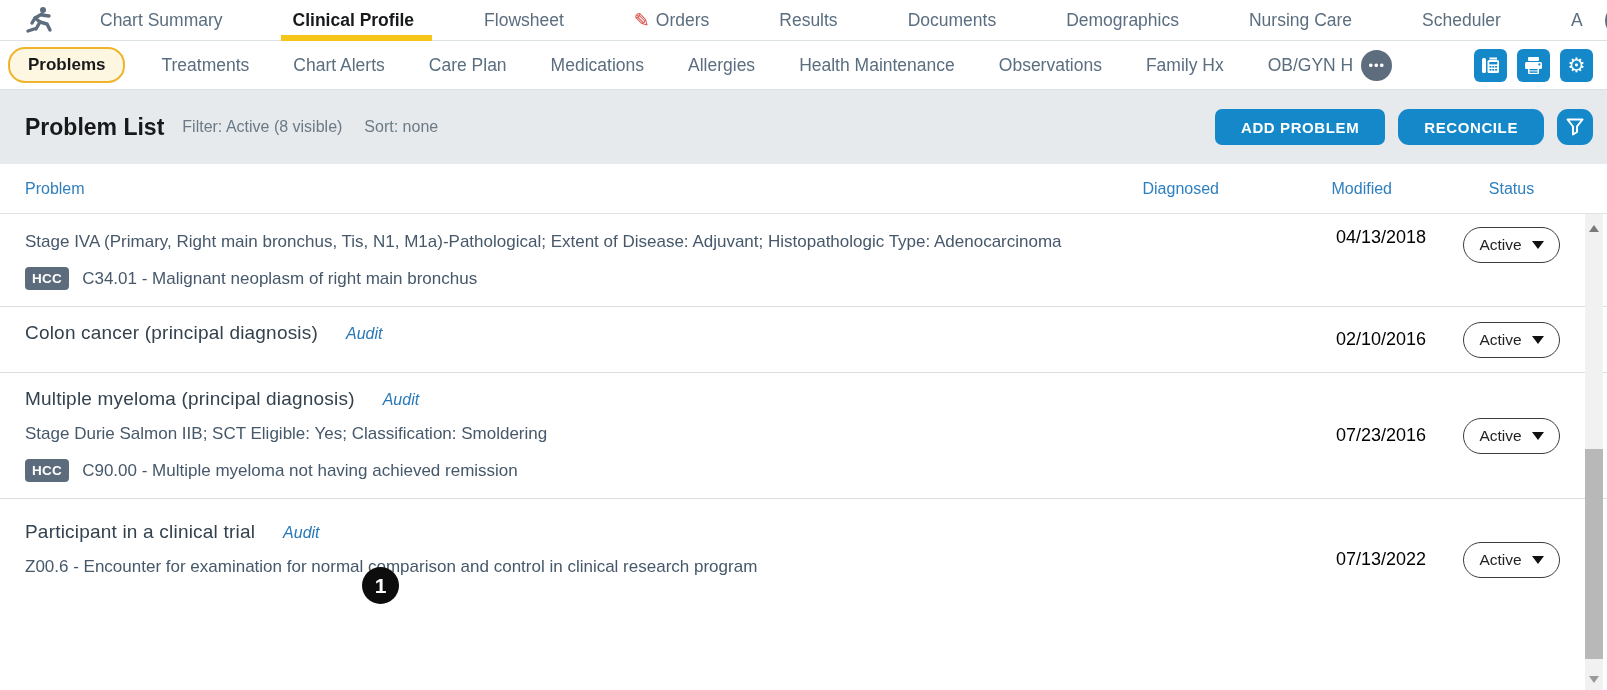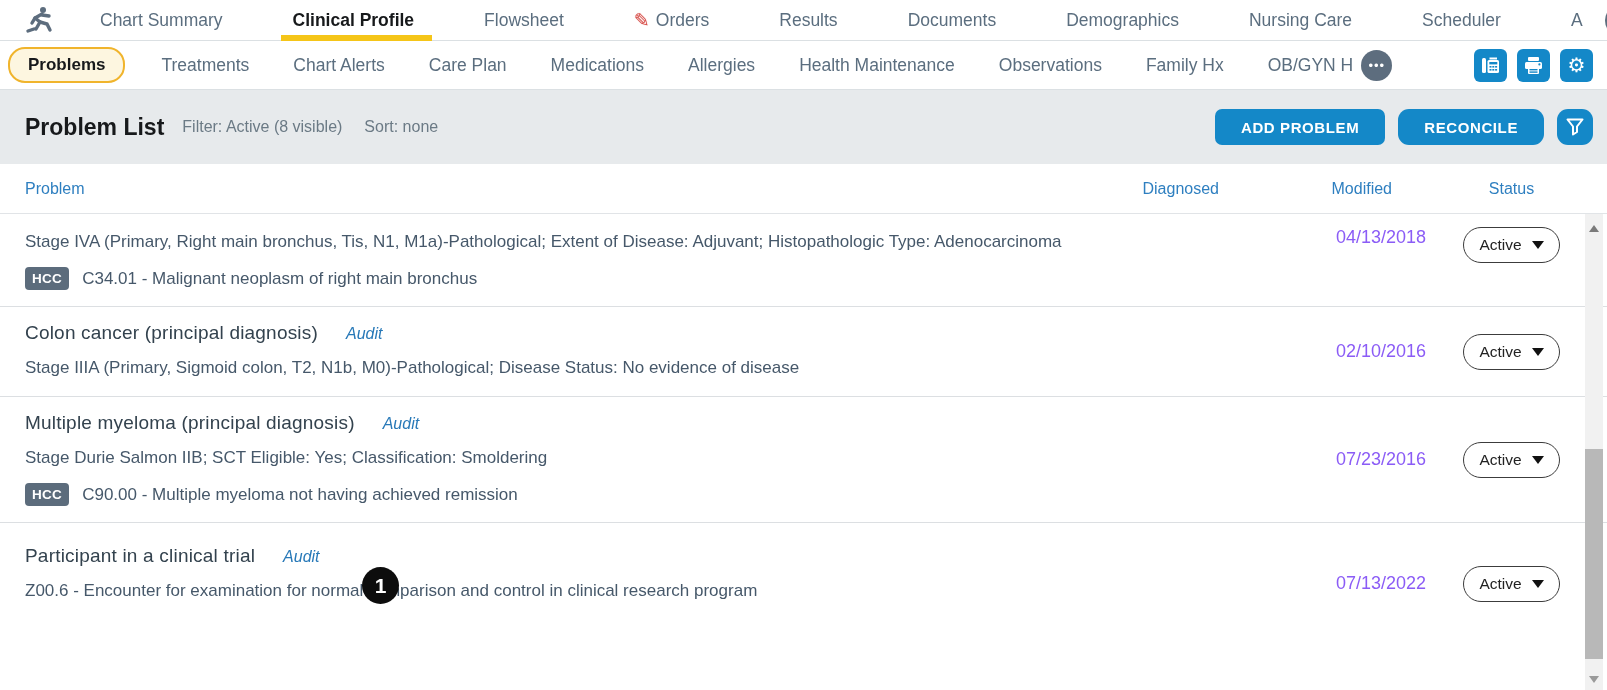--- a/index.html
+++ b/index.html
@@ -62,21 +62,21 @@
   .th-status { width:155px; text-align:center; }
 
   .content { position:relative; height:477px; }
   .row { display:flex; padding:0 18px 0 25px; }
   .row + .row { border-top:1px solid #dcdfe2; }
   .row-left { flex:1; max-width:1090px; padding-top:15px; padding-bottom:16px; }
   .row-right { display:flex; flex:none; margin-left:auto; }
   .row-right.center { align-items:center; }
   .row-right.top { align-items:flex-start; padding-top:13px; }
   .cell-diag { width:110px; }
-  .cell-mod { width:215px; text-align:right; color:#8b5cf6; font-size:18px; padding-right:8px; }
+  .cell-mod { width:215px; text-align:right; color:#000000; font-size:18px; padding-right:8px; }
   .cell-status { width:155px; display:flex; justify-content:center; }
   .status-pill { background:#fff; border:1px solid #3c3c3c; border-radius:18px; height:36px;
     padding:0 15px; display:flex; align-items:center; gap:10px; font-size:15.5px; color:#222;
     cursor:pointer; font-family:"Liberation Sans",sans-serif; }
   .caret { width:0; height:0; border-left:6px solid transparent; border-right:6px solid transparent;
     border-top:8px solid #111; }
   .prob-title { font-size:19px; color:#33424e; letter-spacing:.2px; }
   .titleline { display:flex; align-items:baseline; gap:28px; margin-bottom:12px; }
   .audit { color:#2879b8; font-style:italic; font-size:16px; cursor:pointer; text-decoration:none; }
   .detail { color:#46586a; font-size:17px; line-height:24px; overflow-wrap:anywhere; }
@@ -245,21 +245,20 @@
         </div>
       </div>
     </div>
 
     <div class="row">
       <div class="row-left">
         <div class="titleline">
           <span class="prob-title">Colon cancer (principal diagnosis)</span>
           <a class="audit">Audit</a>
         </div>
-        <div class="detail">Stage IIIA (Primary, Sigmoid colon, T2, N1b, M0)-Pathological; Disease Status: No evidence of disease</div>
       </div>
       <div class="row-right center">
         <div class="cell-diag"></div>
         <div class="cell-mod">02/10/2016</div>
         <div class="cell-status">
           <button class="status-pill">
             <span>Active</span>
             <span class="caret"></span>
           </button>
         </div>

